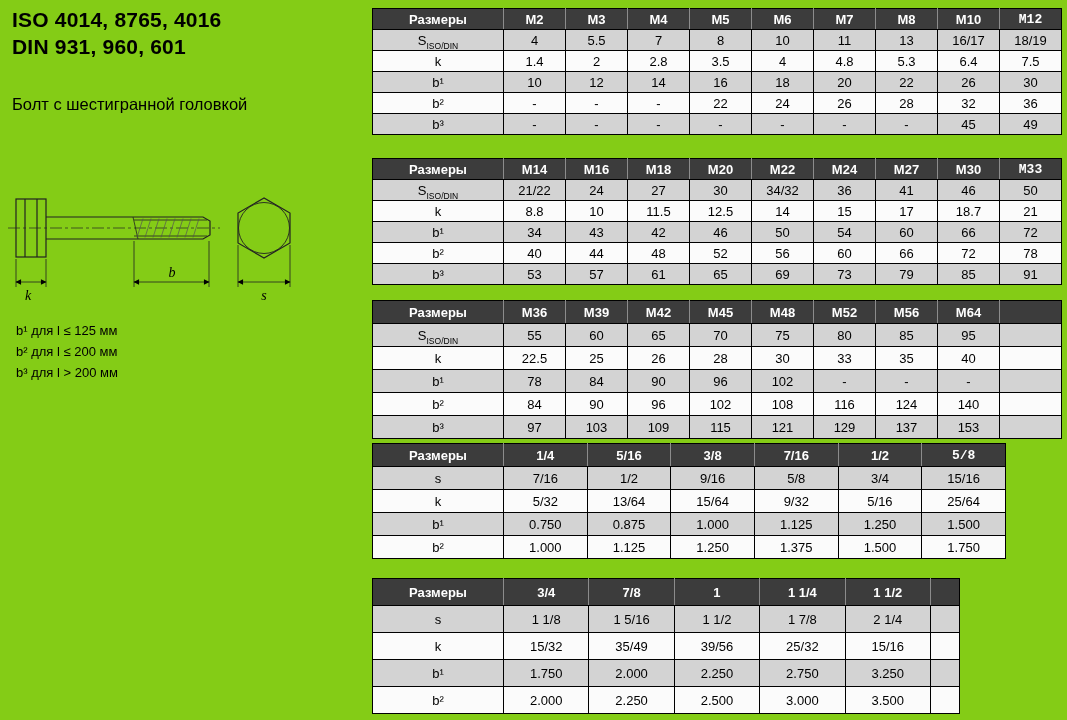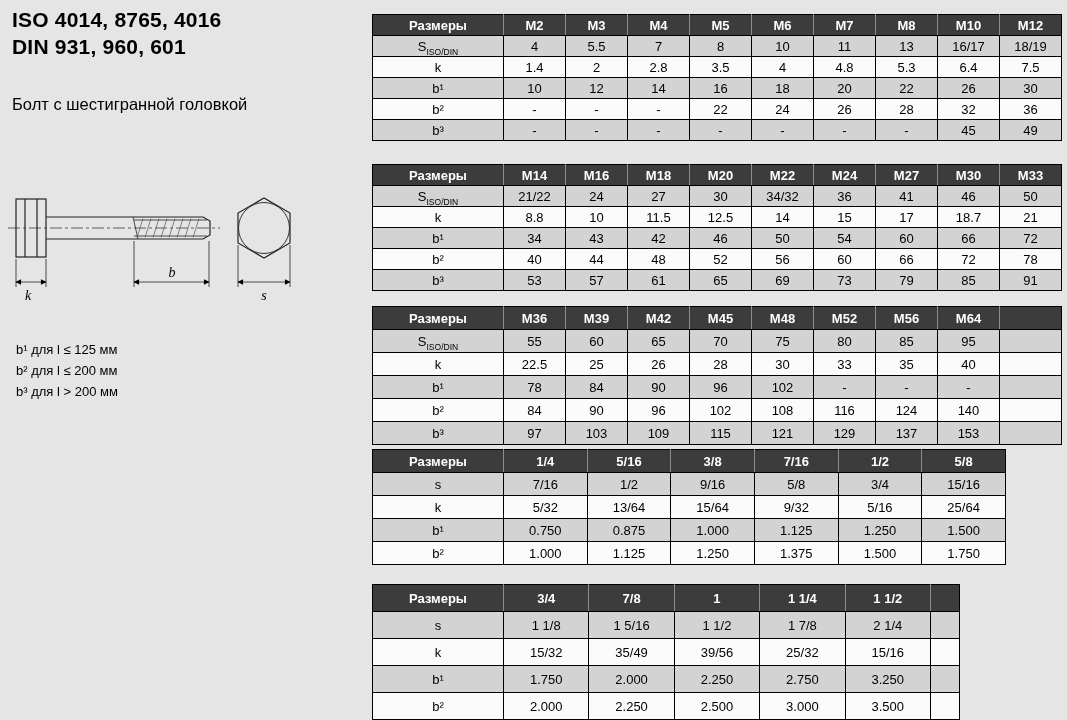--- a/index.html
+++ b/index.html
@@ -1,31 +1,31 @@
 <!DOCTYPE html>
 <html style="--header-bg: #3c3c3c; --header-text: #ffffff; --row-shaded: #d3d3d3; --row-light: #fbfbfb; --border: #000000;"><head>
 <meta charset="utf-8">
 <style>
   html,body{margin:0;padding:0;background:#fff;}
-  #canvas{position:relative;width:1067px;height:720px;background:#e5e5e5;overflow:hidden;
+  #canvas{position:relative;width:1067px;height:720px;background:#84cc16;overflow:hidden;
           font-family:"Liberation Sans","DejaVu Sans",sans-serif;color:#000;}
 
   .title{position:absolute;left:12px;top:6px;font-weight:bold;font-size:21px;line-height:27px;letter-spacing:.2px;}
   .subtitle{position:absolute;left:12px;top:92px;font-size:16.5px;line-height:25px;text-align:center;}
   .drawing{position:absolute;left:6px;top:183px;width:338px;height:130px;}
-  .notes{position:absolute;left:16px;top:339px;font-size:13px;line-height:21px;}
+  .notes{position:absolute;left:16px;top:320px;font-size:13px;line-height:21px;}
 
   table.dim-table{position:absolute;border-collapse:collapse;table-layout:fixed;background:#fff;
-                  font-size:13px;margin-top:6px;}
+                  font-size:13px;}
   .dim-table th,.dim-table td{border:1px solid var(--border,#000);text-align:center;vertical-align:middle;
                   padding:0;overflow:hidden;white-space:nowrap;}
   .dim-table thead th{background:var(--header-bg,#3c3c3c);color:var(--header-text,#fff);font-weight:bold;
                   border-right-color:#8c8c8c;border-left-color:#8c8c8c;}
   .dim-table thead th:first-child{border-left-color:#000;}
-  .dim-table thead th:last-child{border-right-color:#000;}
+  .dim-table thead th:last-child{border-right-color:#000;font-family:Liberation Mono, monospace;}
   .dim-table tbody tr:nth-child(odd){background:var(--row-shaded,#d3d3d3);}
   .dim-table tbody tr:nth-child(even){background:var(--row-light,#fbfbfb);}
   .dim-table .lbl{width:130px;}
   .dim-table sub{font-size:8.5px;line-height:0;}
 
   .t1{left:372px;top:8px;width:690px;}
   .t2{left:372px;top:158px;width:690px;}
   .t3{left:372px;top:300px;width:690px;}
   .t4{left:372px;top:443px;width:634px;}
   .t5{left:372px;top:578px;width:588px;}

